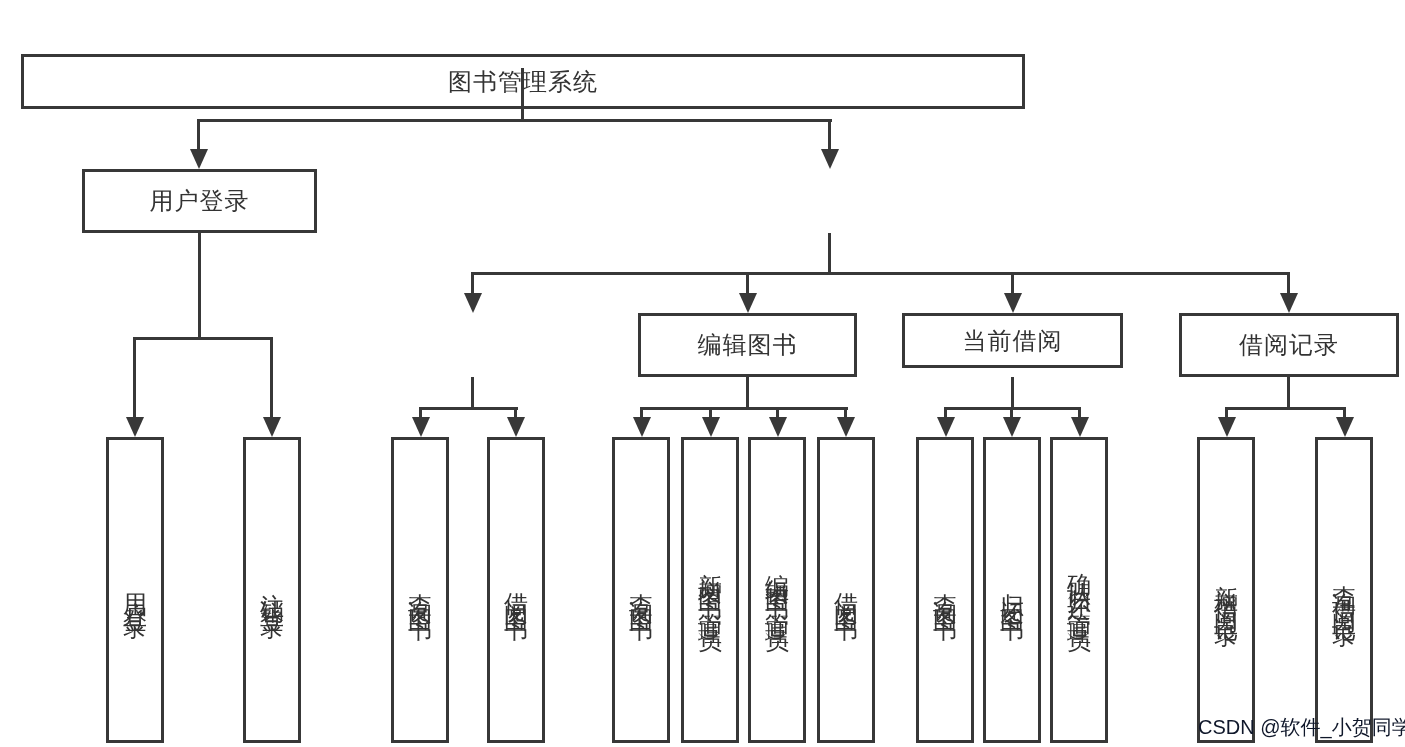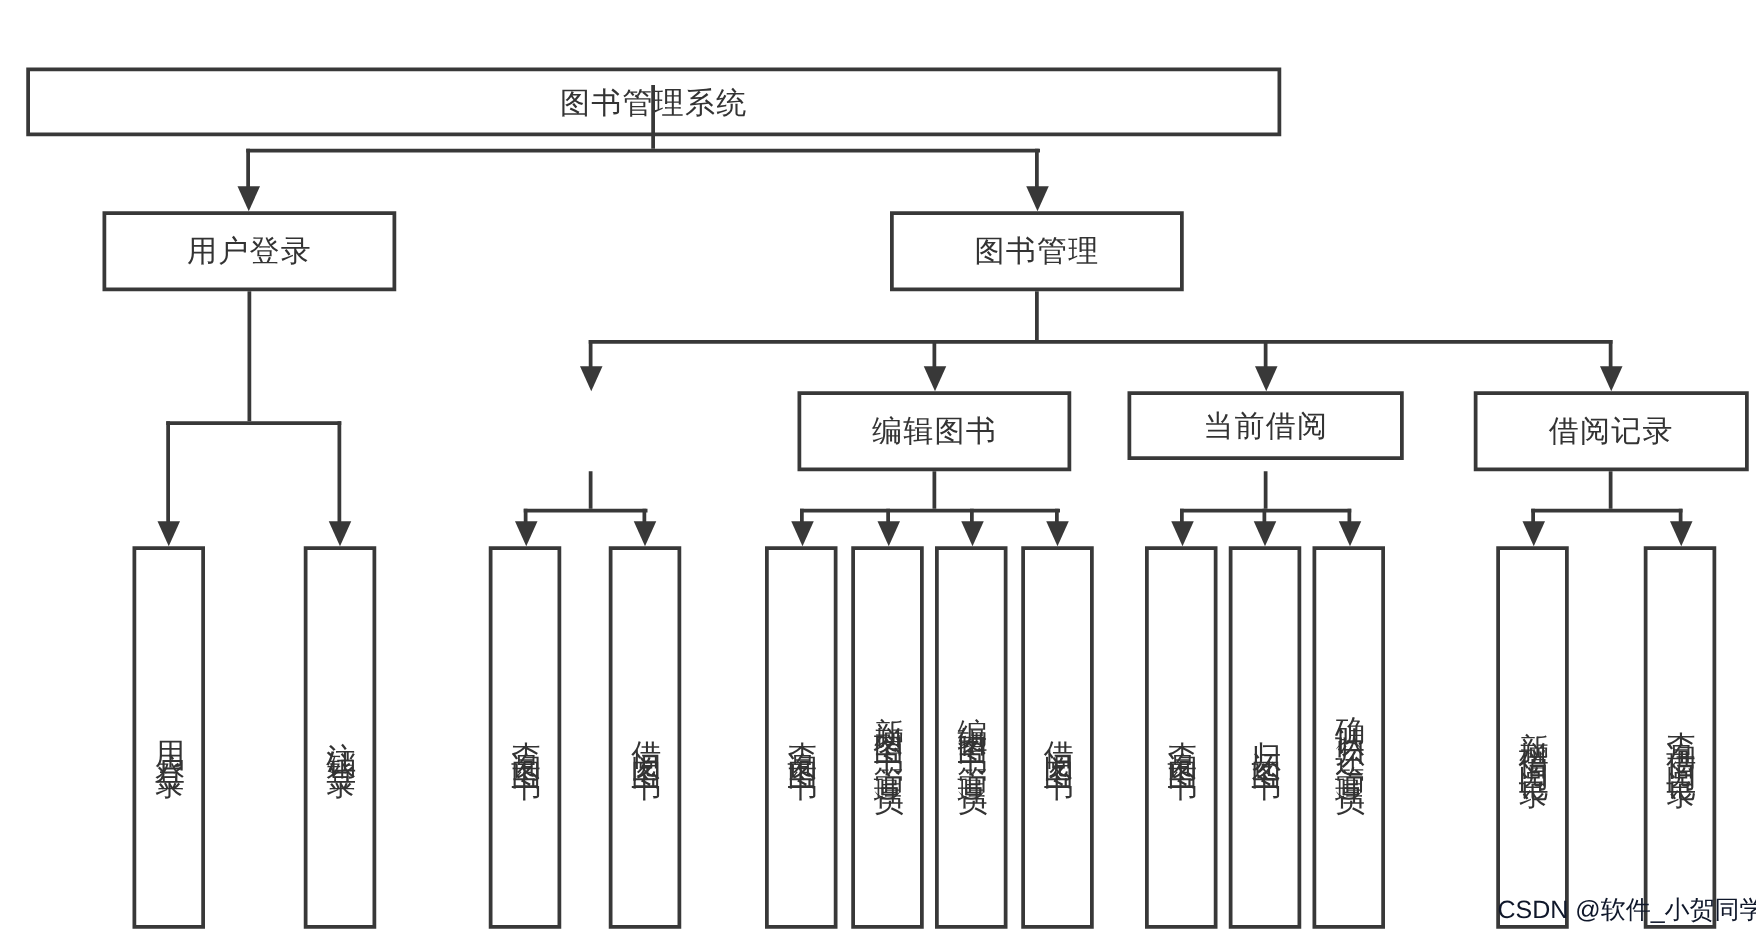--- a/index.html
+++ b/index.html
@@ -39,23 +39,20 @@
 
   <div class="line" style="left:521px;top:68px;width:3px;height:51px;"></div>
   <div class="line" style="left:197px;top:119px;width:635px;height:3px;"></div>
   <div class="line" style="left:197px;top:119px;width:3px;height:32px;"></div>
   <div class="arrow" style="left:190px;top:149px;"></div>
   <div class="line" style="left:828px;top:119px;width:3px;height:32px;"></div>
   <div class="arrow" style="left:821px;top:149px;"></div>
 
   <div class="box hbox" style="left:82px;top:169px;width:235px;height:64px;">
     <span>用户登录</span>
-  </div>
-  <div class="box hbox" style="left:712px;top:169px;width:235px;height:64px;">
-    <span>图书管理</span>
   </div>
 
   <div class="line" style="left:198px;top:233px;width:3px;height:104px;"></div>
   <div class="line" style="left:133px;top:337px;width:140px;height:3px;"></div>
   <div class="line" style="left:133px;top:337px;width:3px;height:81px;"></div>
   <div class="arrow" style="left:126px;top:417px;"></div>
   <div class="line" style="left:270px;top:337px;width:3px;height:81px;"></div>
   <div class="arrow" style="left:263px;top:417px;"></div>
 
   <div class="line" style="left:828px;top:233px;width:3px;height:39px;"></div>

